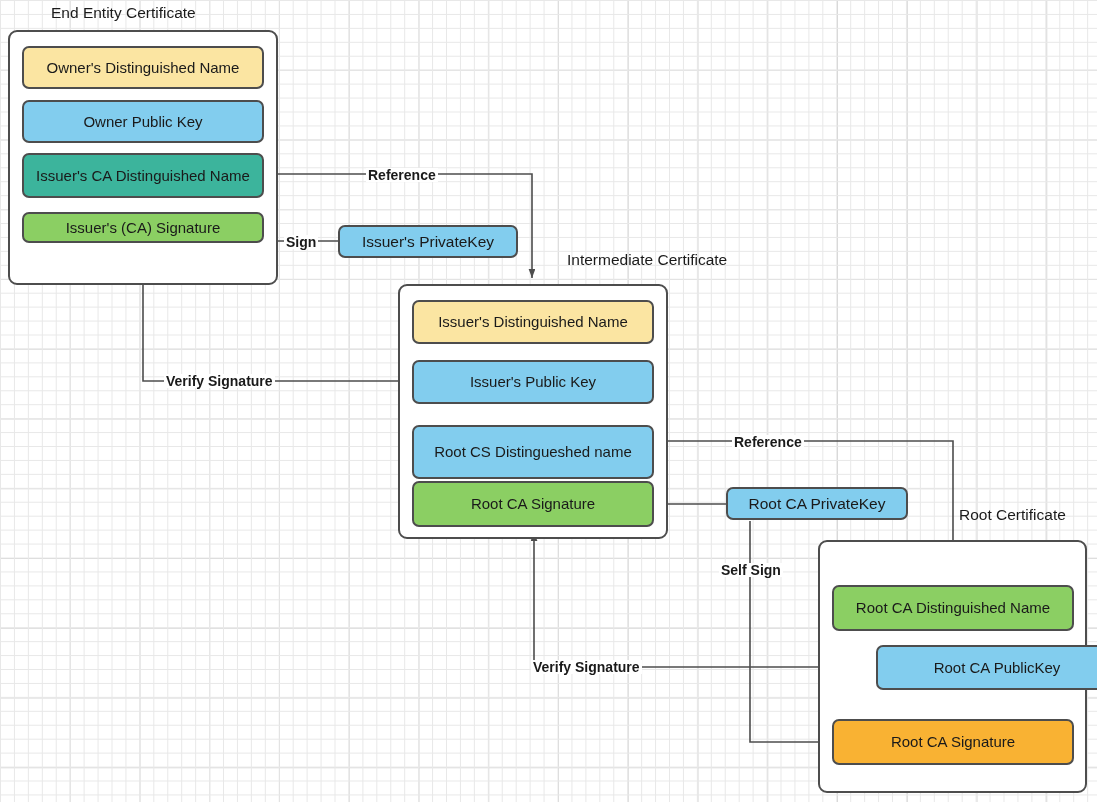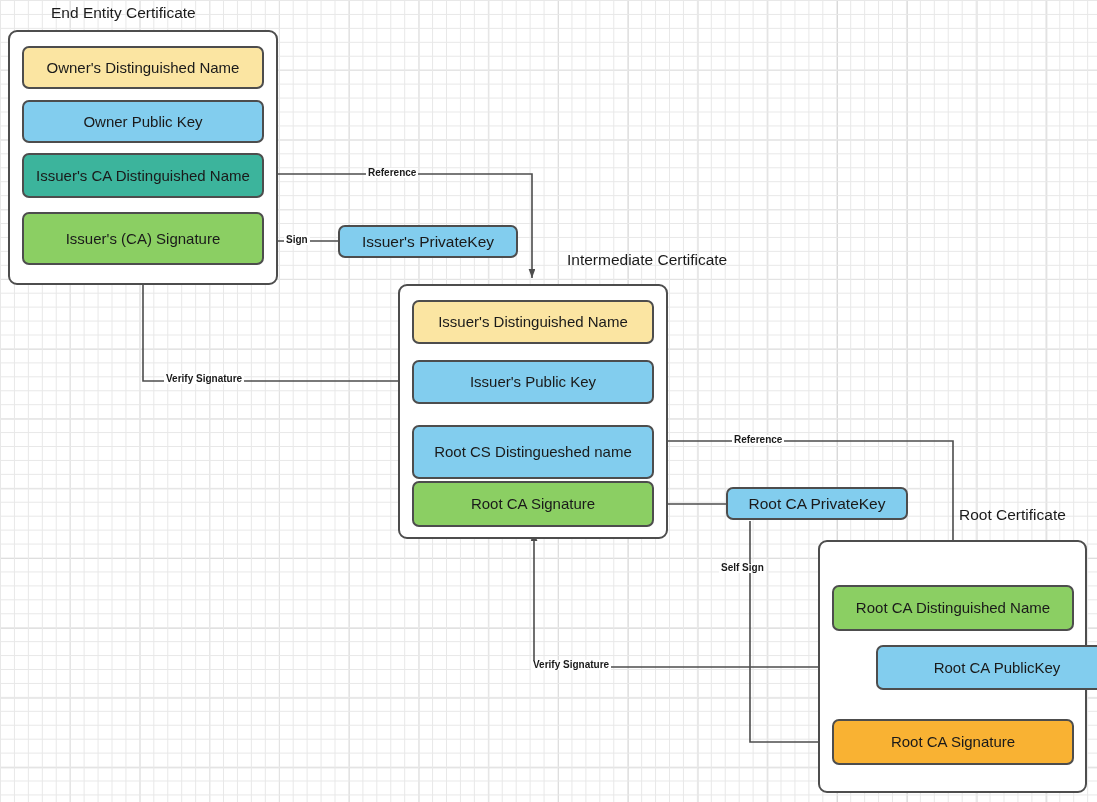--- a/index.html
+++ b/index.html
@@ -69,21 +69,21 @@
     justify-content: center;
     text-align: center;
     color: #1a1a1a;
     font-size: 15.5px;
     line-height: 1.15;
     padding: 0 14px;
   }
   .edge-label {
     position: absolute;
     color: #1a1a1a;
-    font-size: 10px;
+    font-size: 14px;
     font-weight: bold;
     white-space: nowrap;
     background: #ffffff;
     padding: 0 2px;
     line-height: 1;
   }
   .fill-yellow  { background: #fbe5a2; }
   .fill-blue    { background: #82cdee; }
   .fill-teal    { background: #3cb49c; }
   .fill-green   { background: #8bcf63; }
@@ -120,21 +120,21 @@
 
   <div class="cert-container" style="left:8px; top:30px; width:270px; height:255px;">
   </div>
 
   <div class="field-box fill-yellow" style="left:22px; top:46px; width:242px; height:43px;">Owner's Distinguished Name</div>
 
   <div class="field-box fill-blue" style="left:22px; top:100px; width:242px; height:43px;">Owner Public  Key</div>
 
   <div class="field-box fill-teal" style="left:22px; top:153px; width:242px; height:45px;">Issuer's CA Distinguished Name</div>
 
-  <div class="field-box fill-green" style="left:22px; top:212px; width:242px; height:53px;">Issuer's (CA) Signature</div>
+  <div class="field-box fill-green" style="left:22px; top:212px; width:242px; height:31px;">Issuer's (CA) Signature</div>
 
   <div class="key-box fill-blue" style="left:338px; top:225px; width:180px; height:33px;">Issuer's PrivateKey</div>
 
   <div class="cert-title" style="left:567px; top:252px;">Intermediate Certificate</div>
 
   <div class="cert-container" style="left:398px; top:284px; width:270px; height:255px;">
   </div>
 
   <div class="field-box fill-yellow" style="left:412px; top:300px; width:242px; height:44px;">Issuer's Distinguished Name</div>
 

